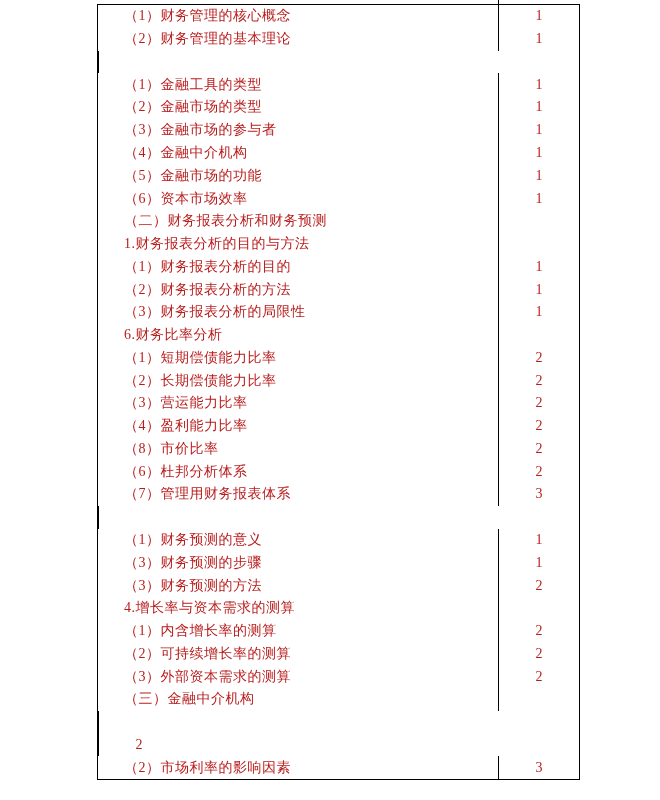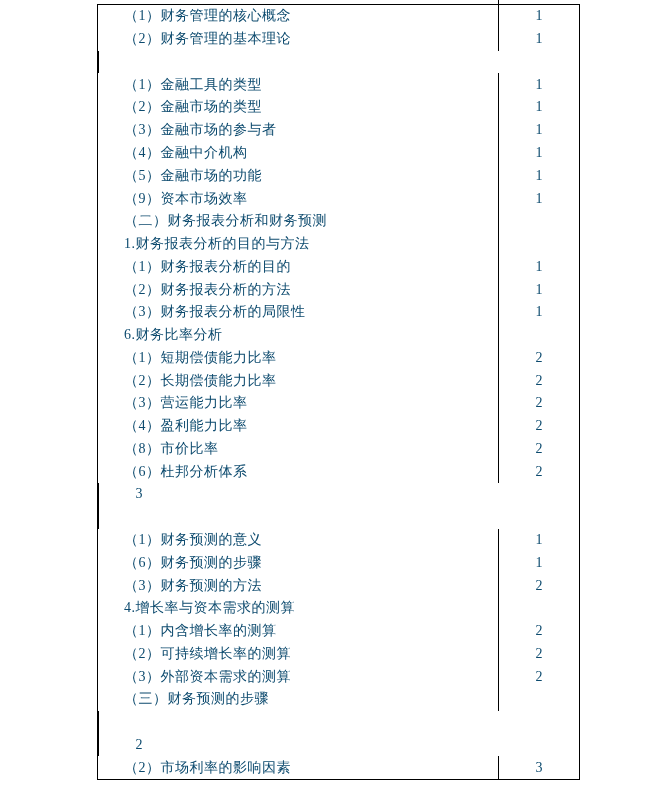--- a/index.html
+++ b/index.html
@@ -7,21 +7,21 @@
     padding: 0;
     background: #ffffff;
   }
   .page {
     position: relative;
     width: 660px;
     height: 800px;
     background: #ffffff;
     overflow: hidden;
     font-family: "Liberation Serif", "DejaVu Serif", serif;
-    color: #0c4a6e;
+    color: #b91c1c;
   }
   .syllabus-table {
     position: absolute;
     left: 97px;
     top: 4px;
     width: 481px;   
     height: 774px;  
     border: 1px solid #000000;
   }
   .rows {
@@ -94,21 +94,21 @@
         </div>
         <div class="row">
           <div class="cell-text">（4）金融中介机构</div>
           <div class="cell-num">1</div>
         </div>
         <div class="row">
           <div class="cell-text">（5）金融市场的功能</div>
           <div class="cell-num">1</div>
         </div>
         <div class="row">
-          <div class="cell-text">（9）资本市场效率</div>
+          <div class="cell-text">（6）资本市场效率</div>
           <div class="cell-num">1</div>
         </div>
         <div class="row">
           <div class="cell-text">（二）财务报表分析和财务预测</div>
           <div class="cell-num"></div>
         </div>
         <div class="row">
           <div class="cell-text">1.财务报表分析的目的与方法</div>
           <div class="cell-num"></div>
         </div>
@@ -146,31 +146,32 @@
         </div>
         <div class="row">
           <div class="cell-text">（8）市价比率</div>
           <div class="cell-num">2</div>
         </div>
         <div class="row">
           <div class="cell-text">（6）杜邦分析体系</div>
           <div class="cell-num">2</div>
         </div>
         <div class="row">
+          <div class="cell-text">（7）管理用财务报表体系</div>
           <div class="cell-num">3</div>
         </div>
         <div class="row">
           <div class="cell-num"></div>
         </div>
         <div class="row">
           <div class="cell-text">（1）财务预测的意义</div>
           <div class="cell-num">1</div>
         </div>
         <div class="row">
-          <div class="cell-text">（6）财务预测的步骤</div>
+          <div class="cell-text">（3）财务预测的步骤</div>
           <div class="cell-num">1</div>
         </div>
         <div class="row">
           <div class="cell-text">（3）财务预测的方法</div>
           <div class="cell-num">2</div>
         </div>
         <div class="row">
           <div class="cell-text">4.增长率与资本需求的测算</div>
           <div class="cell-num"></div>
         </div>
@@ -180,21 +181,21 @@
         </div>
         <div class="row">
           <div class="cell-text">（2）可持续增长率的测算</div>
           <div class="cell-num">2</div>
         </div>
         <div class="row">
           <div class="cell-text">（3）外部资本需求的测算</div>
           <div class="cell-num">2</div>
         </div>
         <div class="row">
-          <div class="cell-text">（三）财务预测的步骤</div>
+          <div class="cell-text">（三）金融中介机构</div>
           <div class="cell-num"></div>
         </div>
         <div class="row">
           <div class="cell-num"></div>
         </div>
         <div class="row">
           <div class="cell-num">2</div>
         </div>
         <div class="row">
           <div class="cell-text">（2）市场利率的影响因素</div>

